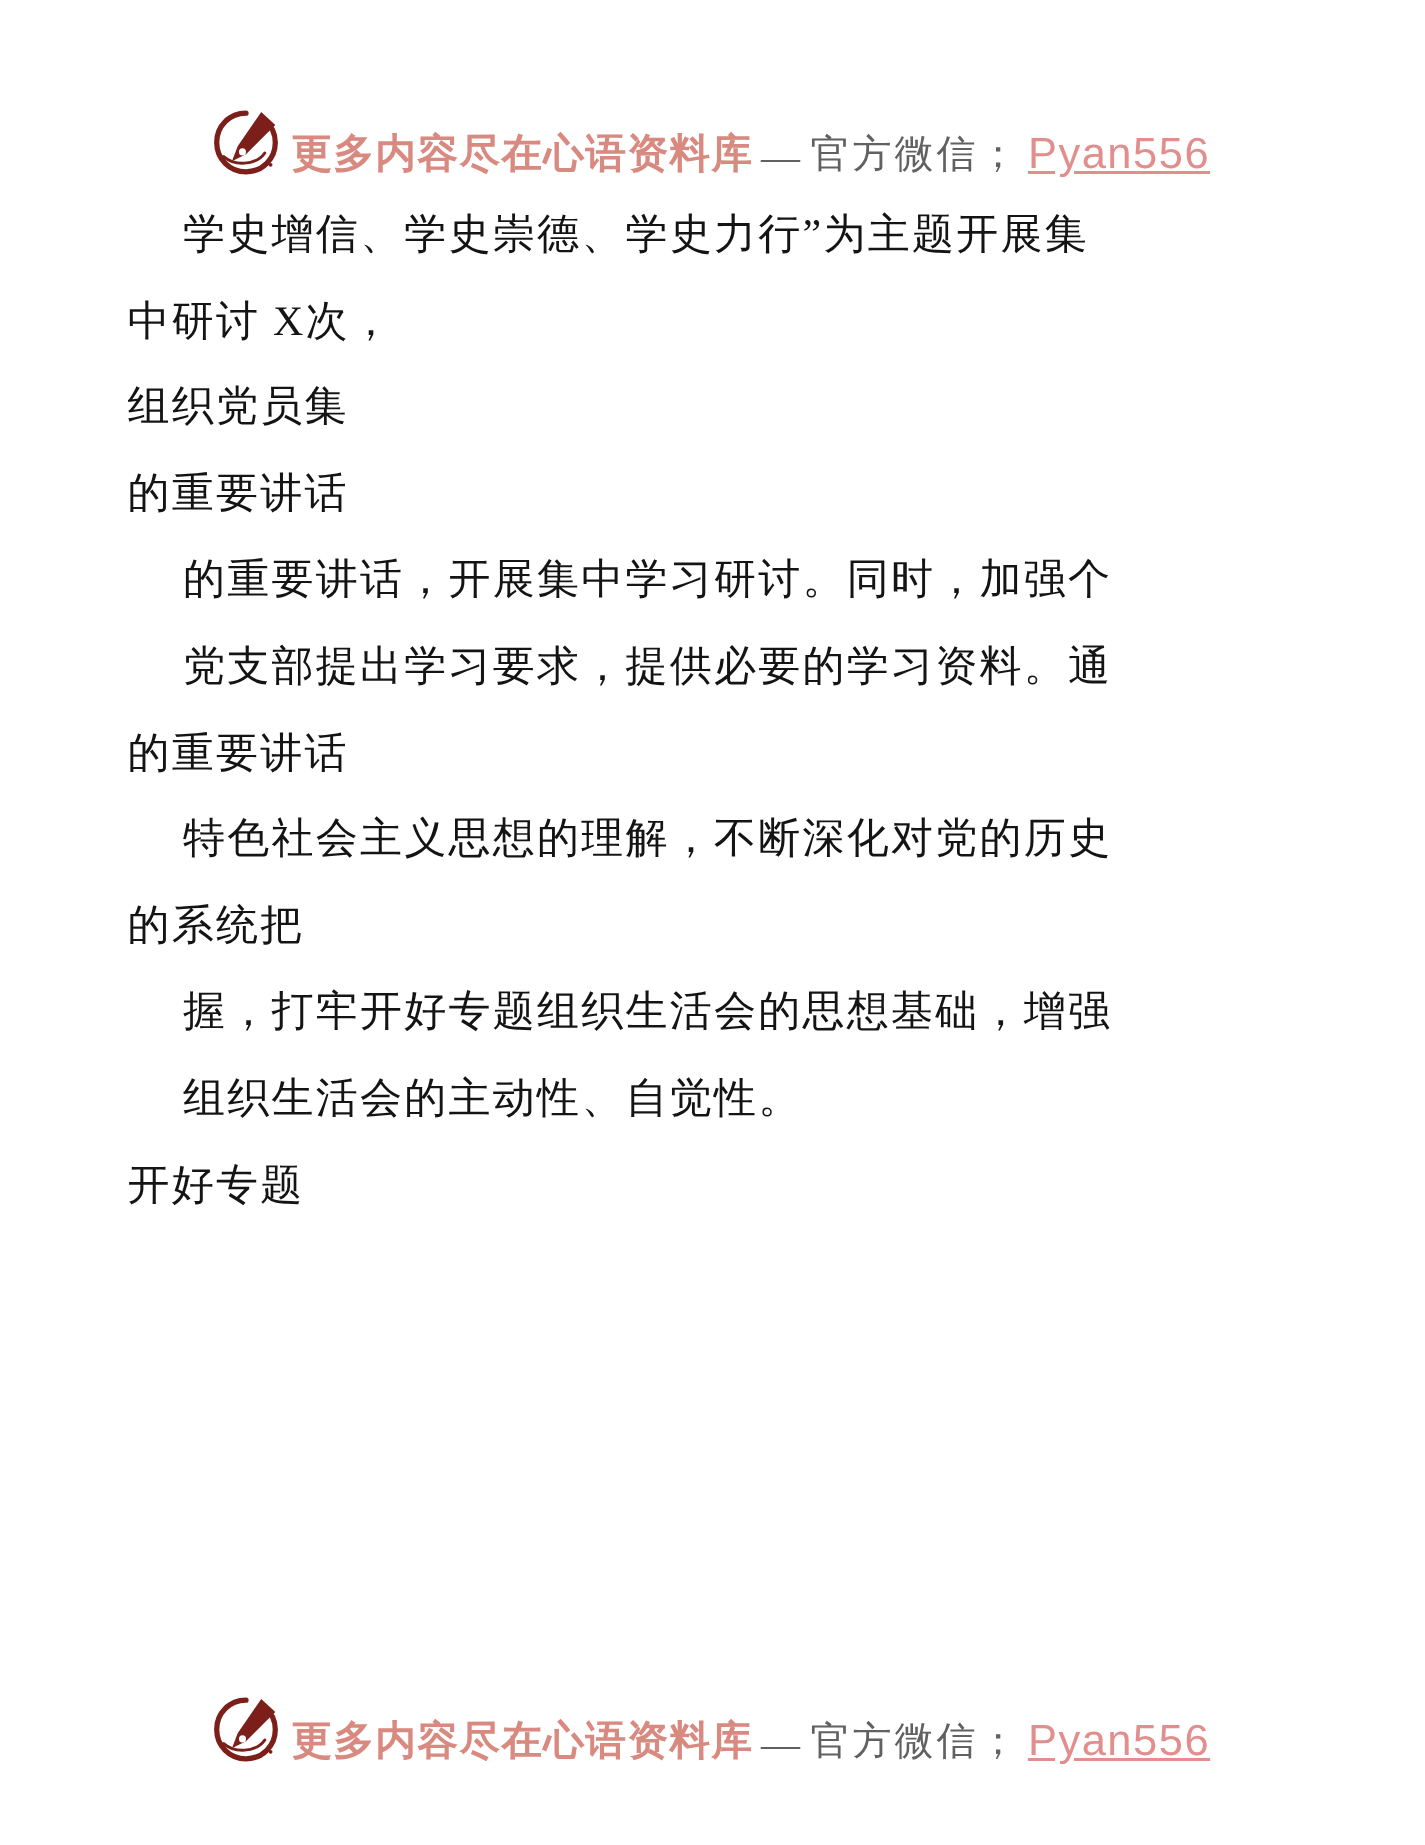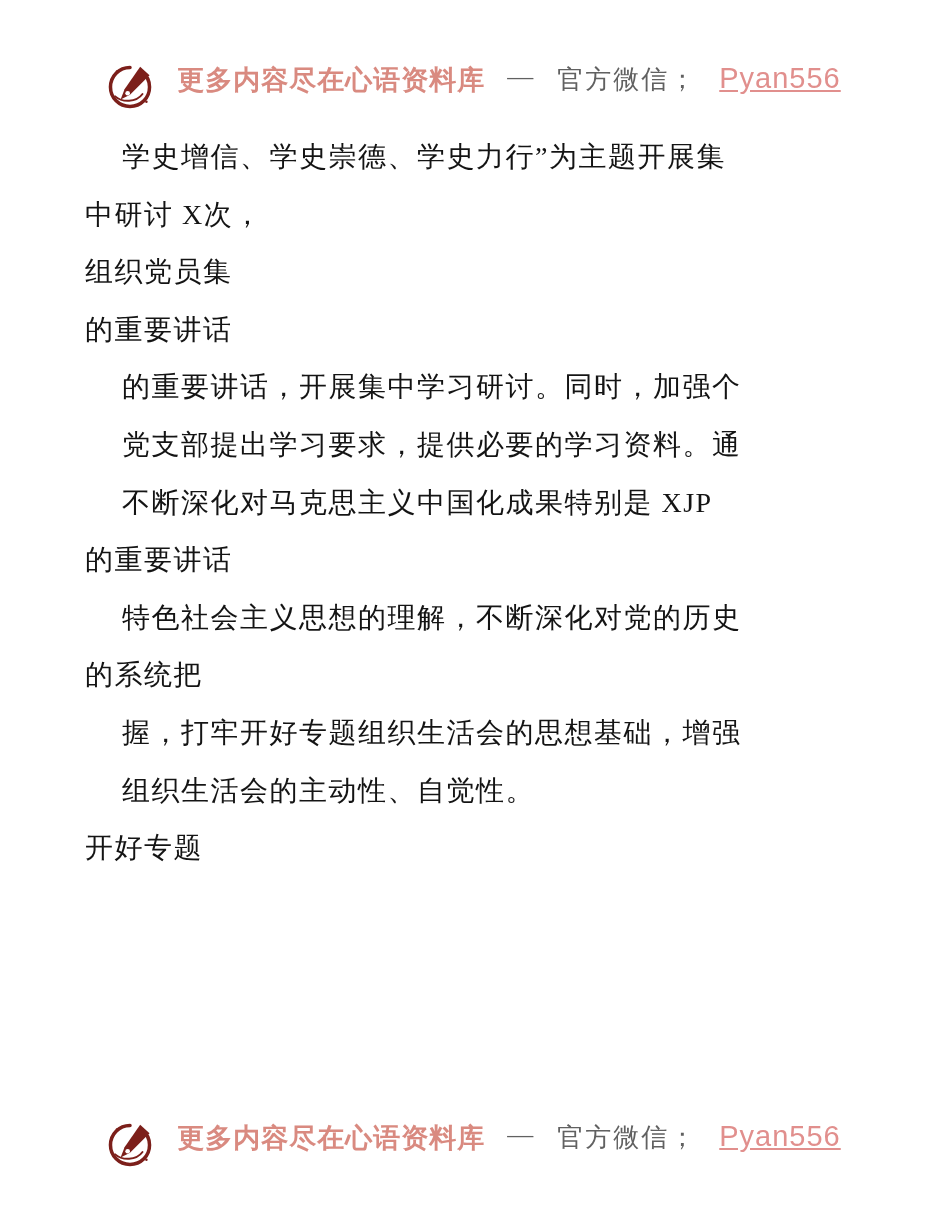--- a/index.html
+++ b/index.html
@@ -16,22 +16,22 @@
     position:relative;
     background:var(--paper);
     font-family:"Liberation Serif","DejaVu Serif",serif;
     overflow:hidden;
   }
   .watermark{
     position:absolute;
     left:0;right:4px;
     display:flex;
     justify-content:center;
-    align-items:flex-start;
-    gap:22px;
+    align-items:flex-end;
+    gap:5px;
   }
   .watermark.header{top:62px;height:58px;}
   .watermark.footer{top:1120px;height:58px;}
   .logo{
     width:50px;height:50px;
     flex:0 0 auto;
     display:block;
   }
   .brand{
     color:var(--brand);
@@ -89,21 +89,20 @@
     <span class="wid">Pyan556</span>
 </div>
 
 <div class="doc">
   <p class="line indent">学史增信、学史崇德、学史力行”为主题开展集</p>
   <p class="line">中研讨 X次，</p>
   <p class="line">组织党员集</p>
   <p class="line">的重要讲话</p>
   <p class="line indent">的重要讲话，开展集中学习研讨。同时，加强个</p>
   <p class="line indent">党支部提出学习要求，提供必要的学习资料。通</p>
-  <p class="line indent">不断深化对马克思主义中国化成果特别是 XJP</p>
   <p class="line">的重要讲话</p>
   <p class="line indent">特色社会主义思想的理解，不断深化对党的历史</p>
   <p class="line">的系统把</p>
   <p class="line indent">握，打牢开好专题组织生活会的思想基础，增强</p>
   <p class="line indent">组织生活会的主动性、自觉性。</p>
   <p class="line">开好专题</p>
 </div>
 
 <div class="watermark footer">
   <svg class="logo" viewBox="0 0 64 64" aria-hidden="true">

